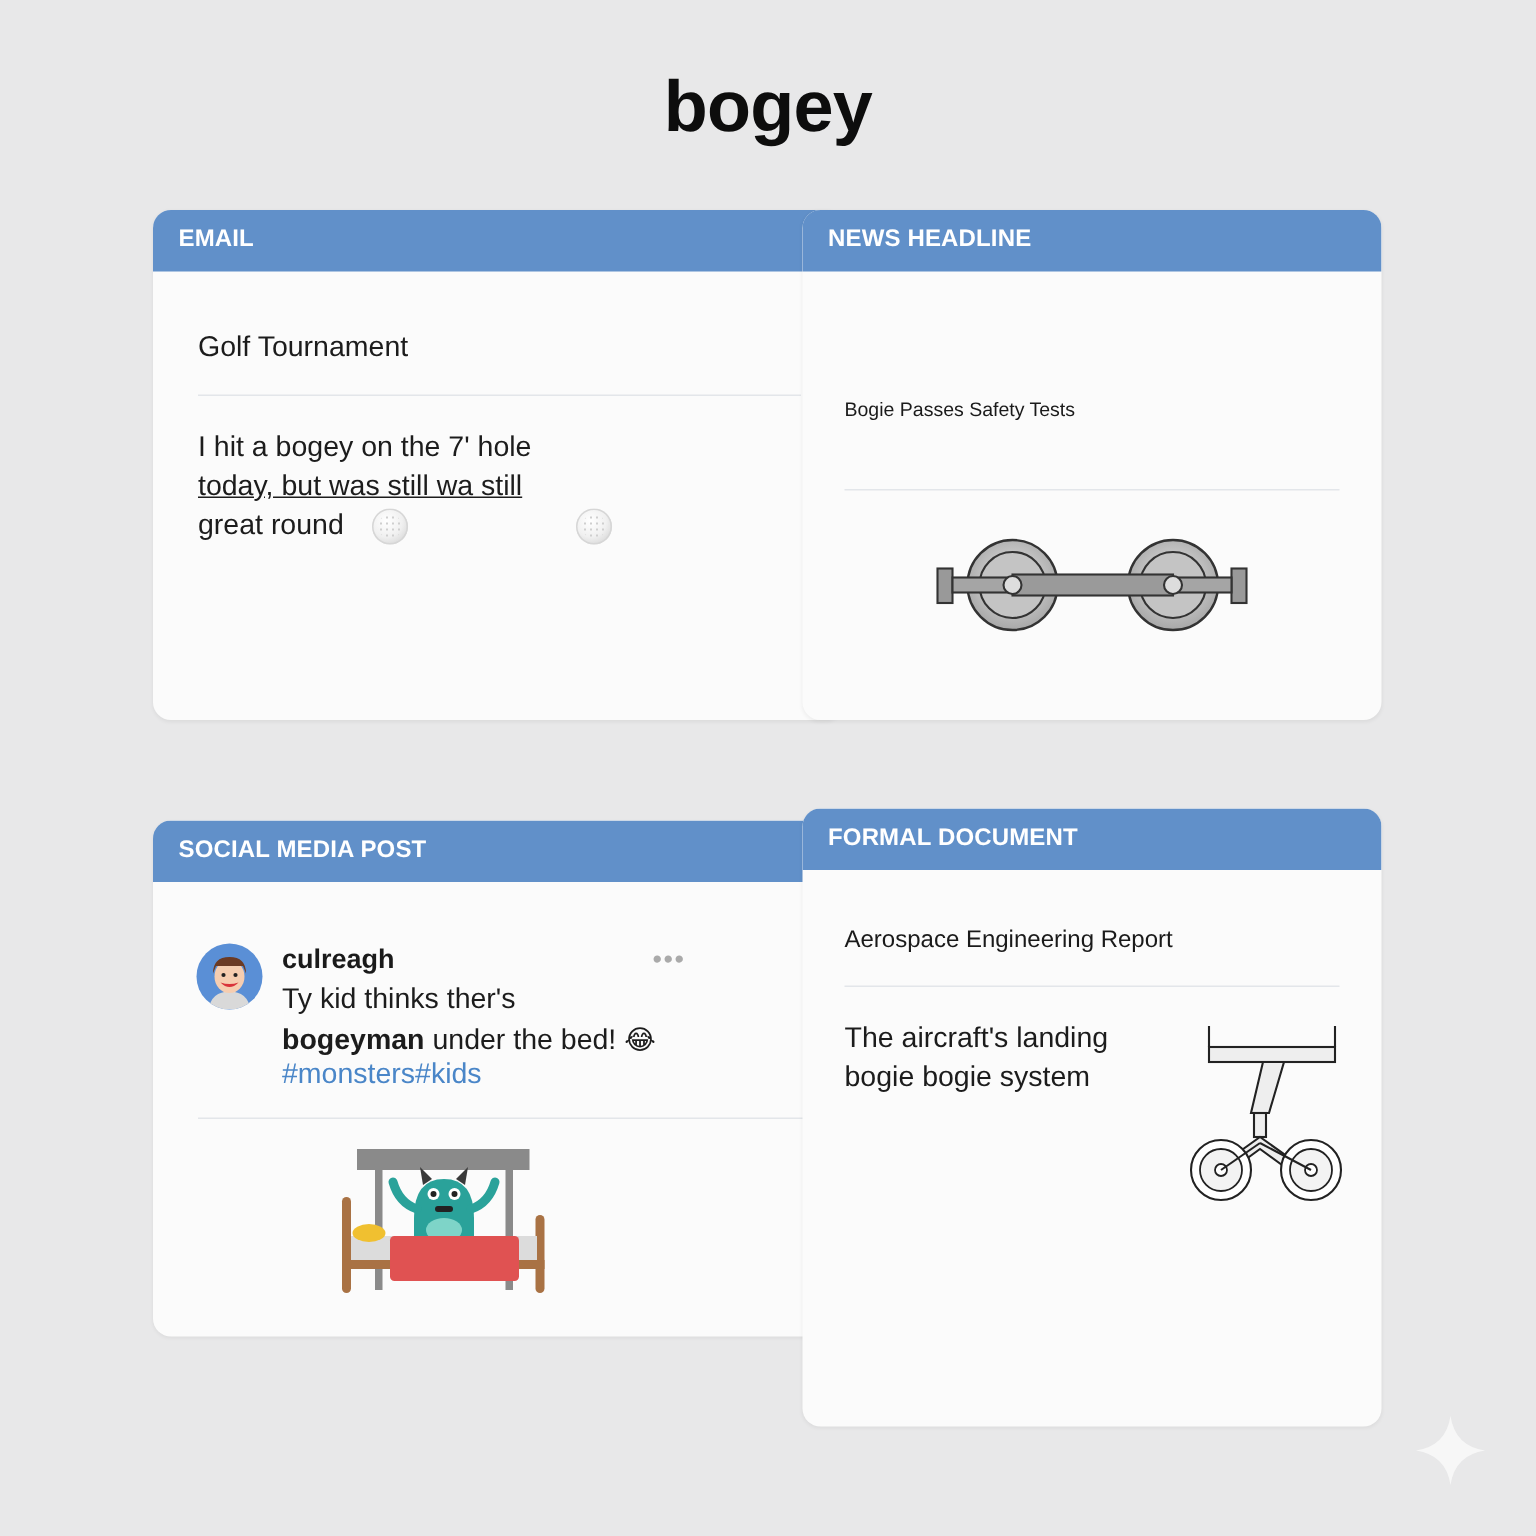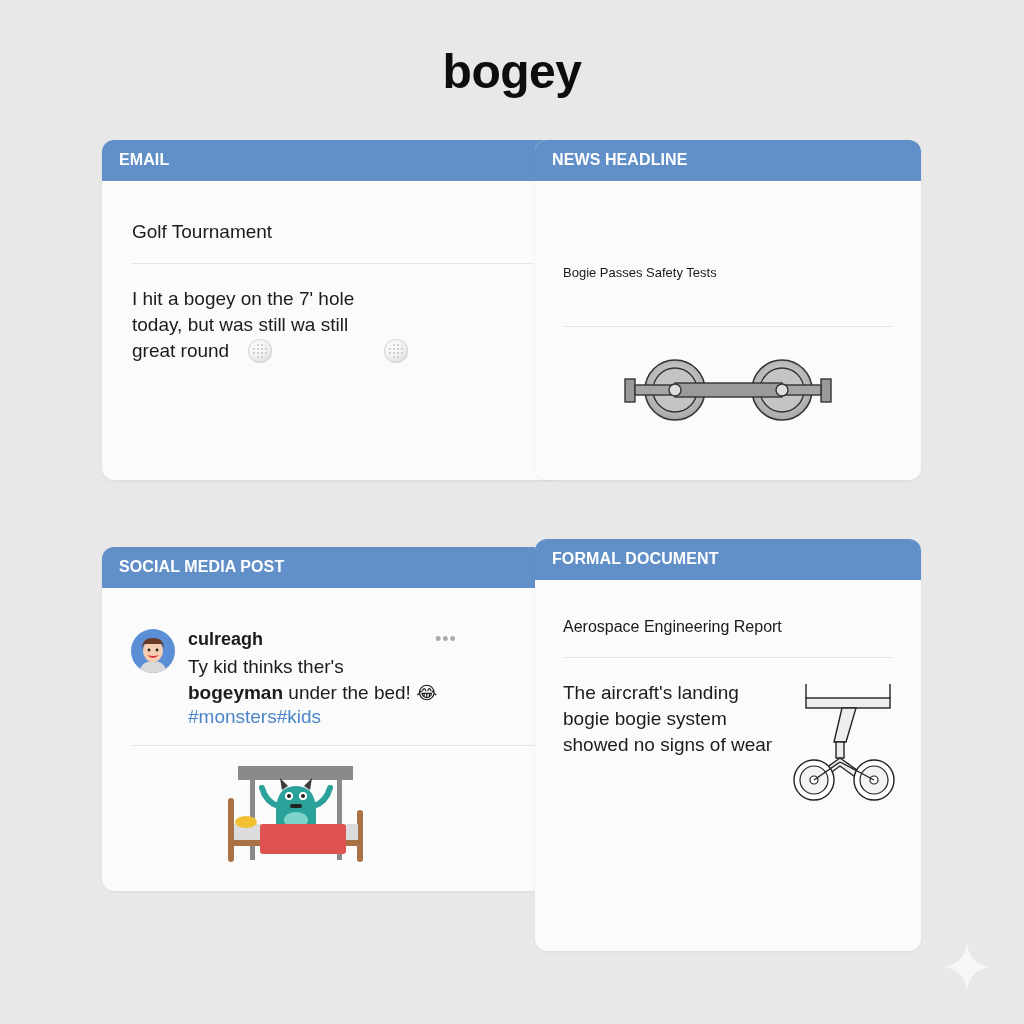--- a/index.html
+++ b/index.html
@@ -56,21 +56,21 @@
 </head>
 <body>
 
 <div class="title">bogey</div>
 
 <div class="card" id="card-email">
   <div class="card-header">EMAIL</div>
   <div class="abs t18" style="left:30px; top:79px;">Golf Tournament</div>
   <div class="divider" style="left:30px; right:28px; top:123px;"></div>
   <div class="abs t18" style="left:30px; top:146px;">I hit a bogey on the 7' hole</div>
-  <div class="abs t18" style="left:30px; top:172px;">today, but was still wa still</div>
+  <div class="abs t18" style="left:30px; top:172px;text-decoration:underline;">today, but was still wa still</div>
   <div class="abs t18" style="left:30px; top:198px;">great round</div>
   <div class="ball" style="left:146px; top:199px;"></div>
   <div class="ball" style="left:282px; top:199px;"></div>
 </div>
 
 <div class="card" id="card-news">
   <div class="card-header">NEWS HEADLINE</div>
   <div class="abs" style="left:28px; top:119px; font-size:13px; line-height:27px;">Bogie Passes Safety Tests</div>
   <div class="divider" style="left:28px; right:28px; top:186px;"></div>
   <svg class="abs" style="left:88px; top:215px;" width="210" height="70" viewBox="0 0 210 70">
@@ -136,21 +136,20 @@
     <rect x="34" y="60" width="86" height="30" rx="3" fill="#e05252"></rect>
   </svg>
 </div>
 
 <div class="card" id="card-formal">
   <div class="card-header">FORMAL DOCUMENT</div>
   <div class="abs" style="left:28px; top:76px; font-size:16px; line-height:24px;">Aerospace Engineering Report</div>
   <div class="divider" style="left:28px; right:28px; top:118px;"></div>
   <div class="abs t18" style="left:28px; top:141px;">The aircraft's landing</div>
   <div class="abs t18" style="left:28px; top:167px;">bogie bogie system</div>
-  <div class="abs t18" style="left:28px; top:193px;">showed no signs of wear</div>
   <svg class="abs" style="left:257px; top:143px;" width="105" height="122" viewBox="0 0 105 122">
     <line x1="14" y1="2" x2="14" y2="16" stroke="#222" stroke-width="1.4"></line>
     <line x1="98" y1="2" x2="98" y2="16" stroke="#222" stroke-width="1.4"></line>
     <rect x="14" y="16" width="84" height="10" fill="#eee" stroke="#222" stroke-width="1.4"></rect>
     <path d="M50 26 L64 26 L54 60 L42 60 Z" fill="#eee" stroke="#222" stroke-width="1.4"></path>
     <rect x="44" y="60" width="8" height="16" fill="#eee" stroke="#222" stroke-width="1.4"></rect>
     <path d="M20 96 L48 76 L76 96 L70 100 L48 84 L26 100 Z" fill="#eee" stroke="#222" stroke-width="1.4"></path>
     <circle cx="22" cy="98" r="20" fill="#fff" stroke="#222" stroke-width="1.4"></circle>
     <circle cx="22" cy="98" r="14" fill="#f3f3f3" stroke="#222" stroke-width="1.2"></circle>
     <circle cx="22" cy="98" r="4" fill="#fff" stroke="#222" stroke-width="1.2"></circle>

